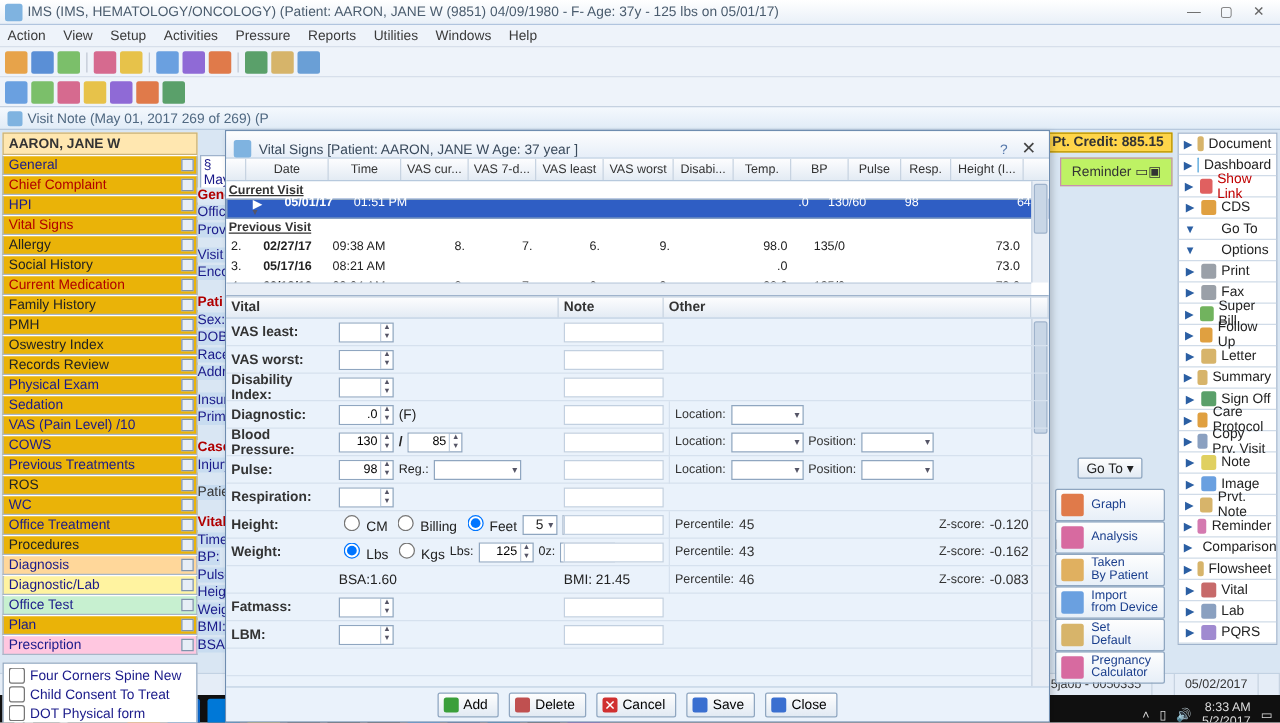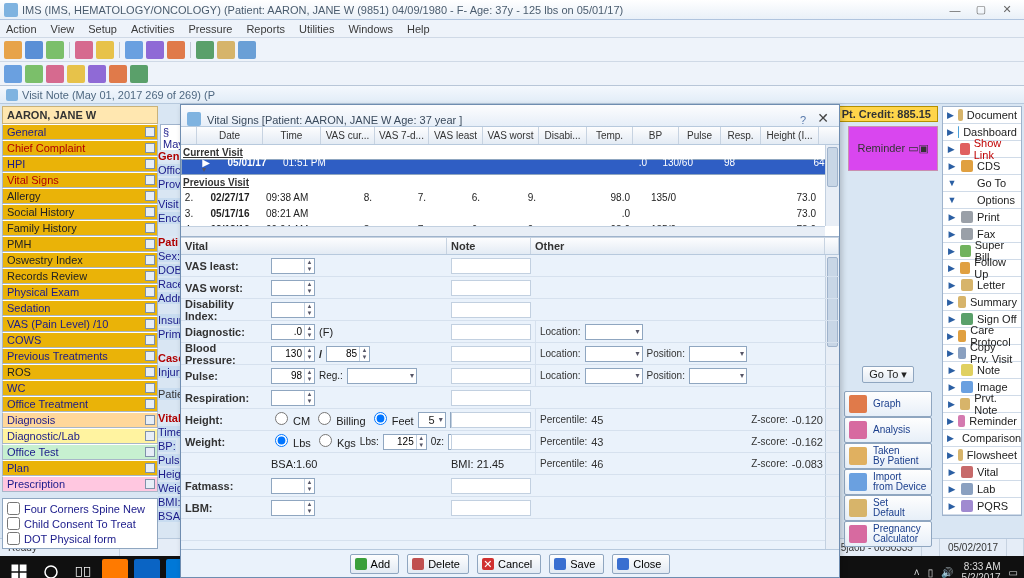--- a/index.html
+++ b/index.html
@@ -46,21 +46,21 @@
 
 .rnav { position:absolute; right:2px; top:20px; width:80px; background:#fff; border:1px solid #9fb3cc; }
 .rnav .hdr { display:flex; align-items:center; height:17px; padding:0 4px; border-bottom:1px solid #d0dbe8; gap:4px; cursor:pointer; }
 .rnav .hdr .a { width:10px; text-align:center; color:#2b5fa3; font-size:9px; }
 .rnav .hdr .ico { width:12px; height:12px; border-radius:2px; }
 .rnav .red { color:#c00000; }
 
 
 .creditwrap { position:absolute; right:86px; top:20px; display:flex; align-items:center; gap:4px; }
 .credit { background:#ffd54a; border:1px solid #b38f00; padding:1px 6px; font-weight:bold; color:#333;margin-left:20px; }
-.remtab { position:absolute; right:86px; top:40px; background:#d946ef; border:1px solid #c98fb0; padding:15px 8px; color:#333; }
+.remtab { position:absolute; right:86px; top:40px; background:#bef264; border:1px solid #c98fb0; padding:4px 8px; color:#333; }
 
 
 .dialog { position:absolute; left:180px; top:18px; width:660px; height:474px; background:#eaf2fb; border:1px solid #6f8db0; box-shadow:2px 2px 6px rgba(0,0,0,.2); display:flex; flex-direction:column; }
 .dialog .dtitle { height:22px; background:linear-gradient(#fdfdfe,#e6eef8); border-bottom:1px solid #b7c9dd; display:flex; align-items:flex-end; padding:0 6px; color:#3a4a5c; }
 .dialog .dtitle .ticon { width:14px;height:14px;background:#7fb3e0;border-radius:2px;margin-right:6px; }
 .dialog .dtitle .spacer { flex:1; }
 .dialog .dtitle .q { width:20px; text-align:center; color:#5577aa; cursor:pointer; }
 .dialog .dtitle .x { width:20px; text-align:center; color:#444; cursor:pointer; font-size:14px; }
 
 .dialog .gridwrap { height:110px; background:#fff; border-bottom:1px solid #9fb3cc; position:relative; overflow:hidden; }
@@ -200,20 +200,24 @@
           <span class="bar"></span>
         </div>
         <div class="row black">
           <span>Allergy</span>
           <span class="bar"></span>
         </div>
         <div class="row black">
           <span>Social History</span>
           <span class="bar"></span>
         </div>
+        <div class="row red">
+          <span>Current Medication</span>
+          <span class="bar"></span>
+        </div>
         <div class="row black">
           <span>Family History</span>
           <span class="bar"></span>
         </div>
         <div class="row black">
           <span>PMH</span>
           <span class="bar"></span>
         </div>
         <div class="row black">
           <span>Oswestry Index</span>
@@ -246,20 +250,24 @@
         <div class="row black">
           <span>ROS</span>
           <span class="bar"></span>
         </div>
         <div class="row ">
           <span>WC</span>
           <span class="bar"></span>
         </div>
         <div class="row ">
           <span>Office Treatment</span>
+          <span class="bar"></span>
+        </div>
+        <div class="row black">
+          <span>Procedures</span>
           <span class="bar"></span>
         </div>
         <div class="row orange">
           <span>Diagnosis</span>
           <span class="bar"></span>
         </div>
         <div class="row yellow">
           <span>Diagnostic/Lab</span>
           <span class="bar"></span>
         </div>

